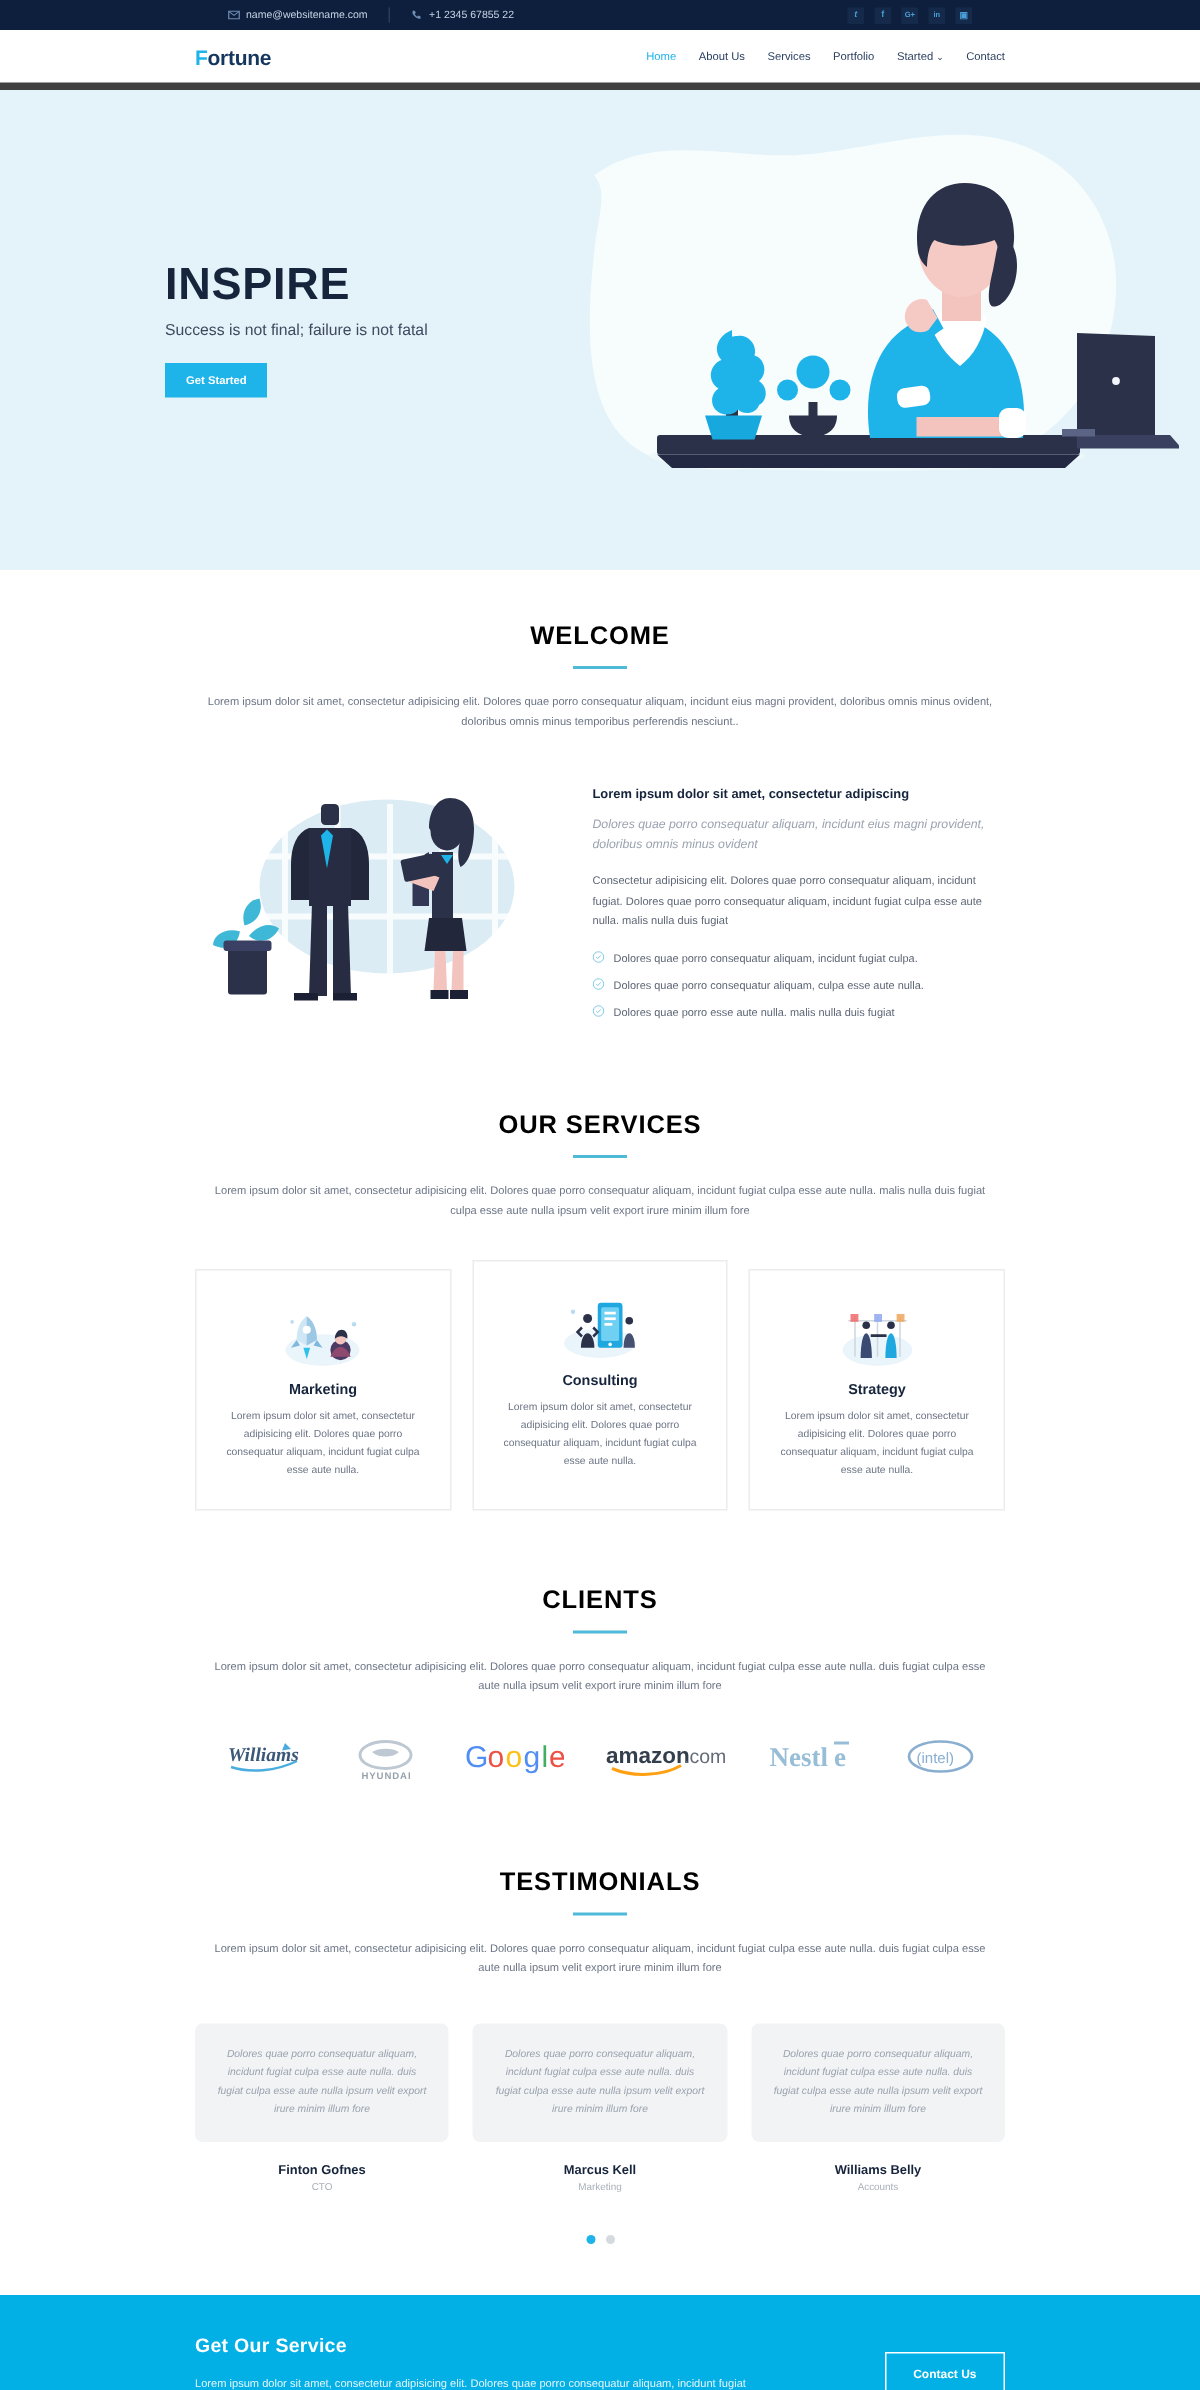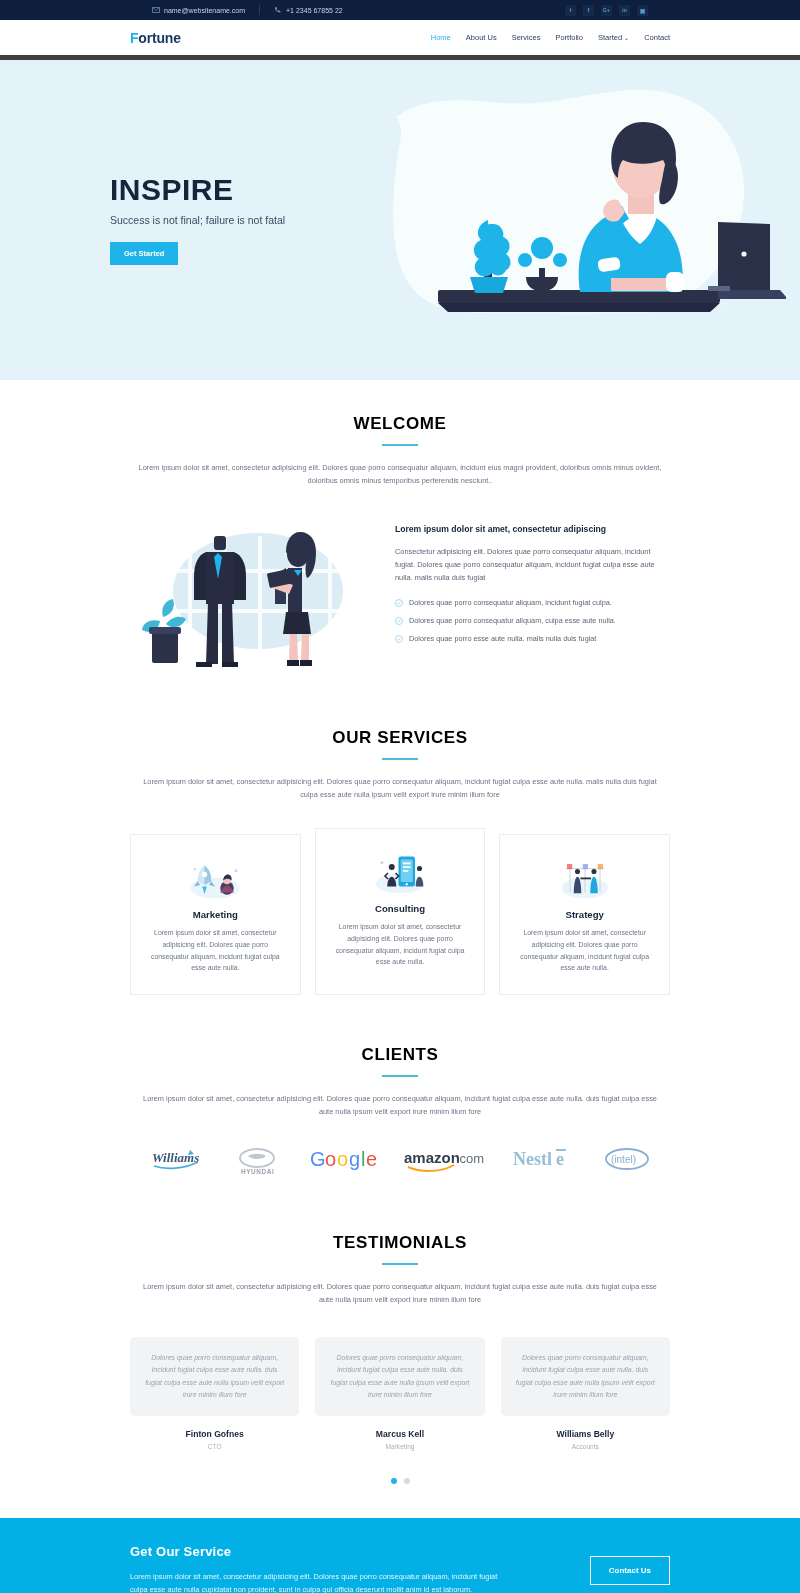--- a/index.html
+++ b/index.html
@@ -395,20 +395,21 @@
       <path d="M164 54l4 6 4-6z" fill="#1eb4ea"></path>
       <path d="M156 96h22l3 22h-28z" fill="#22273c"></path>
       <path d="M160 118h7l1 26h-9zM172 118h7v26h-8z" fill="#f3c3bd"></path>
       <path d="M157 144h12v6h-12zM170 144h12v6h-12z" fill="#1b2034"></path>
       <path d="M145 62l-2 10 16 6 4-9z" fill="#f3c3bd"></path>
       <rect x="138" y="55" width="22" height="15" rx="1.5" fill="#2b3148" transform="rotate(-12 149 62)"></rect>
     </svg>
 
     <div class="welcome-body">
       <div class="w-h">Lorem ipsum dolor sit amet, consectetur adipiscing</div>
+      <div class="w-italic">Dolores quae porro consequatur aliquam, incidunt eius magni provident, doloribus omnis minus ovident</div>
       <div class="w-p">Consectetur adipisicing elit. Dolores quae porro consequatur aliquam, incidunt fugiat. Dolores quae porro consequatur aliquam, incidunt fugiat culpa esse aute nulla. malis nulla duis fugiat</div>
       <ul class="w-list">
         <li class="w-li">
           <svg class="chk" viewBox="0 0 16 16">
               <circle cx="8" cy="8" r="7" fill="none" stroke="#7ec8e6" stroke-width="1.3"></circle>
               <path d="M5 8.2l2 2 4-4.4" fill="none" stroke="#7ec8e6" stroke-width="1.3"></path>
             </svg>
           <span>Dolores quae porro consequatur aliquam, incidunt fugiat culpa.</span>
         </li>
         <li class="w-li">

